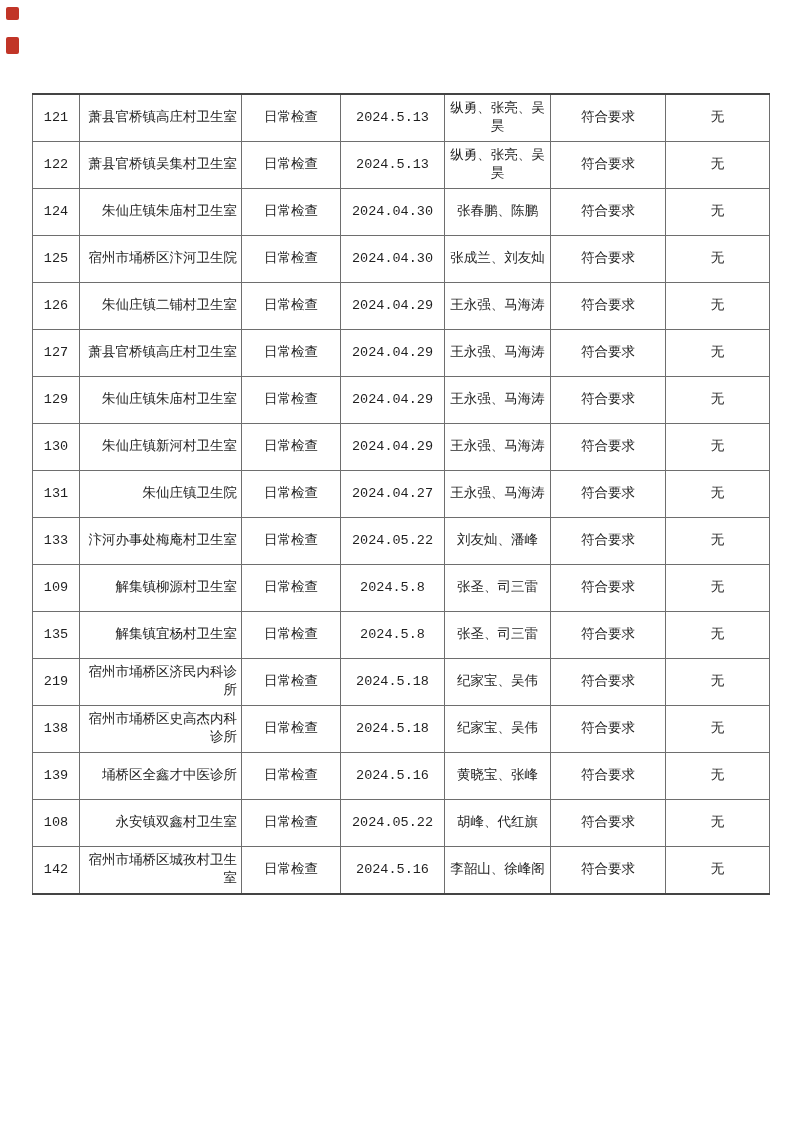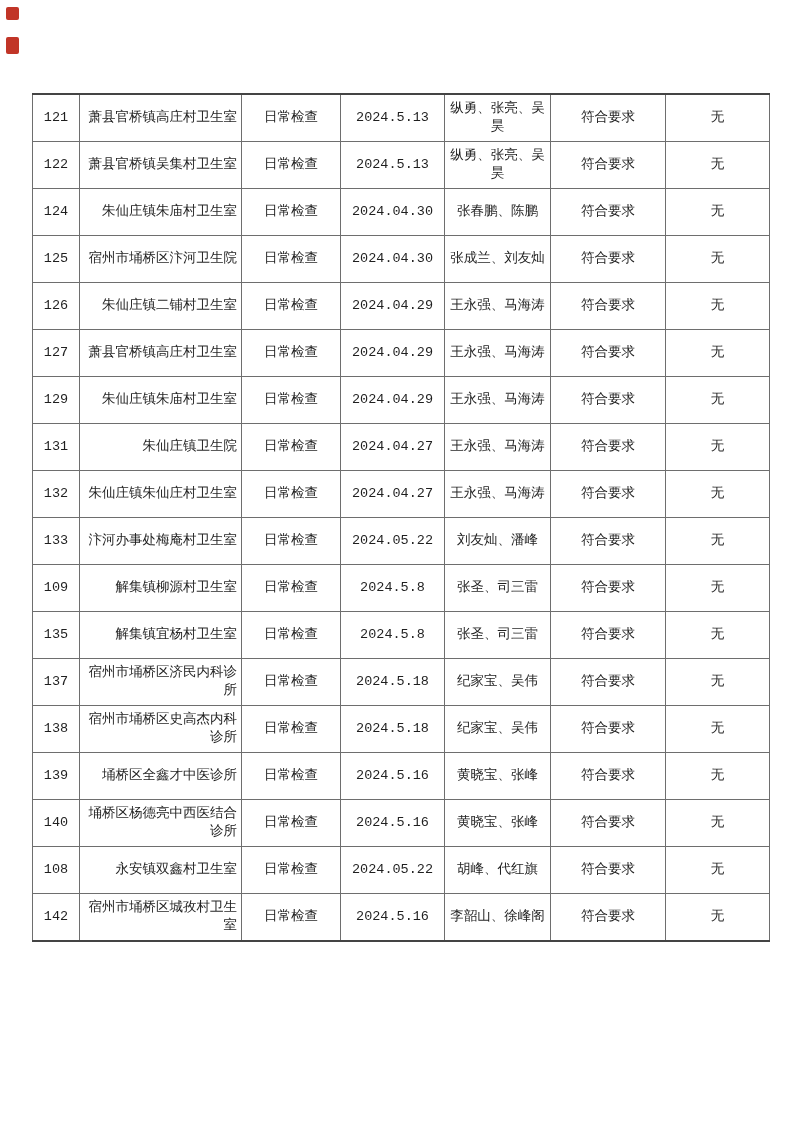--- a/index.html
+++ b/index.html
@@ -129,38 +129,38 @@
         <tr>
           <td class="cell-seq">129</td>
           <td class="cell-org">朱仙庄镇朱庙村卫生室</td>
           <td class="cell-check_type">日常检查</td>
           <td class="cell-date">2024.04.29</td>
           <td class="cell-inspectors">王永强、马海涛</td>
           <td class="cell-result">符合要求</td>
           <td class="cell-note">无</td>
         </tr>
         <tr>
+          <td class="cell-seq">130</td>
+          <td class="cell-org">朱仙庄镇新河村卫生室</td>
+          <td class="cell-check_type">日常检查</td>
+          <td class="cell-date">2024.04.29</td>
+          <td class="cell-inspectors">王永强、马海涛</td>
+          <td class="cell-result">符合要求</td>
+          <td class="cell-note">无</td>
+        </tr>
+        <tr>
           <td class="cell-seq">131</td>
           <td class="cell-org">朱仙庄镇卫生院</td>
           <td class="cell-check_type">日常检查</td>
           <td class="cell-date">2024.04.27</td>
           <td class="cell-inspectors">王永强、马海涛</td>
           <td class="cell-result">符合要求</td>
           <td class="cell-note">无</td>
         </tr>
         <tr>
-          <td class="cell-seq">132</td>
-          <td class="cell-org">朱仙庄镇朱仙庄村卫生室</td>
-          <td class="cell-check_type">日常检查</td>
-          <td class="cell-date">2024.04.27</td>
-          <td class="cell-inspectors">王永强、马海涛</td>
-          <td class="cell-result">符合要求</td>
-          <td class="cell-note">无</td>
-        </tr>
-        <tr>
           <td class="cell-seq">133</td>
           <td class="cell-org">汴河办事处梅庵村卫生室</td>
           <td class="cell-check_type">日常检查</td>
           <td class="cell-date">2024.05.22</td>
           <td class="cell-inspectors">刘友灿、潘峰</td>
           <td class="cell-result">符合要求</td>
           <td class="cell-note">无</td>
         </tr>
         <tr>
           <td class="cell-seq">109</td>
@@ -174,49 +174,40 @@
         <tr>
           <td class="cell-seq">135</td>
           <td class="cell-org">解集镇宜杨村卫生室</td>
           <td class="cell-check_type">日常检查</td>
           <td class="cell-date">2024.5.8</td>
           <td class="cell-inspectors">张圣、司三雷</td>
           <td class="cell-result">符合要求</td>
           <td class="cell-note">无</td>
         </tr>
         <tr>
-          <td class="cell-seq">137</td>
+          <td class="cell-seq">219</td>
           <td class="cell-org">宿州市埇桥区济民内科诊所</td>
           <td class="cell-check_type">日常检查</td>
           <td class="cell-date">2024.5.18</td>
           <td class="cell-inspectors">纪家宝、吴伟</td>
           <td class="cell-result">符合要求</td>
           <td class="cell-note">无</td>
         </tr>
         <tr>
           <td class="cell-seq">138</td>
           <td class="cell-org">宿州市埇桥区史高杰内科诊所</td>
           <td class="cell-check_type">日常检查</td>
           <td class="cell-date">2024.5.18</td>
           <td class="cell-inspectors">纪家宝、吴伟</td>
           <td class="cell-result">符合要求</td>
           <td class="cell-note">无</td>
         </tr>
         <tr>
           <td class="cell-seq">139</td>
           <td class="cell-org">埇桥区全鑫才中医诊所</td>
-          <td class="cell-check_type">日常检查</td>
-          <td class="cell-date">2024.5.16</td>
-          <td class="cell-inspectors">黄晓宝、张峰</td>
-          <td class="cell-result">符合要求</td>
-          <td class="cell-note">无</td>
-        </tr>
-        <tr>
-          <td class="cell-seq">140</td>
-          <td class="cell-org">埇桥区杨德亮中西医结合诊所</td>
           <td class="cell-check_type">日常检查</td>
           <td class="cell-date">2024.5.16</td>
           <td class="cell-inspectors">黄晓宝、张峰</td>
           <td class="cell-result">符合要求</td>
           <td class="cell-note">无</td>
         </tr>
         <tr>
           <td class="cell-seq">108</td>
           <td class="cell-org">永安镇双鑫村卫生室</td>
           <td class="cell-check_type">日常检查</td>

